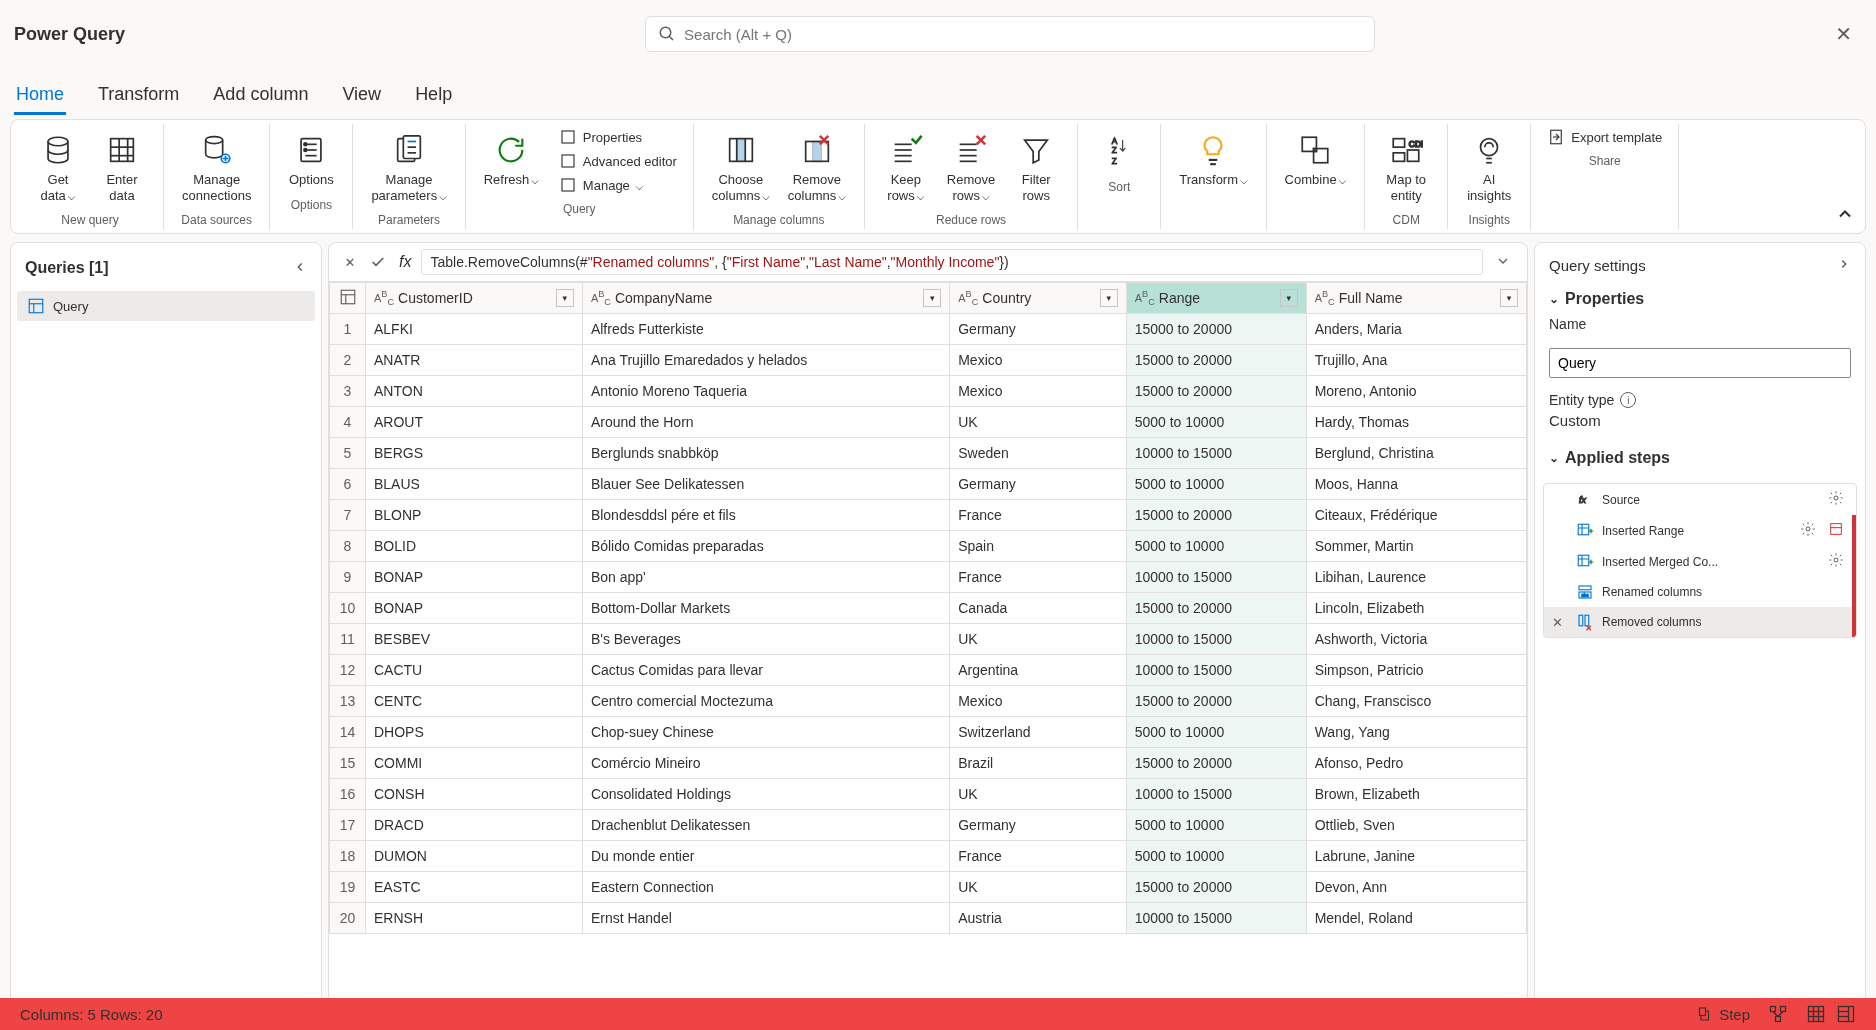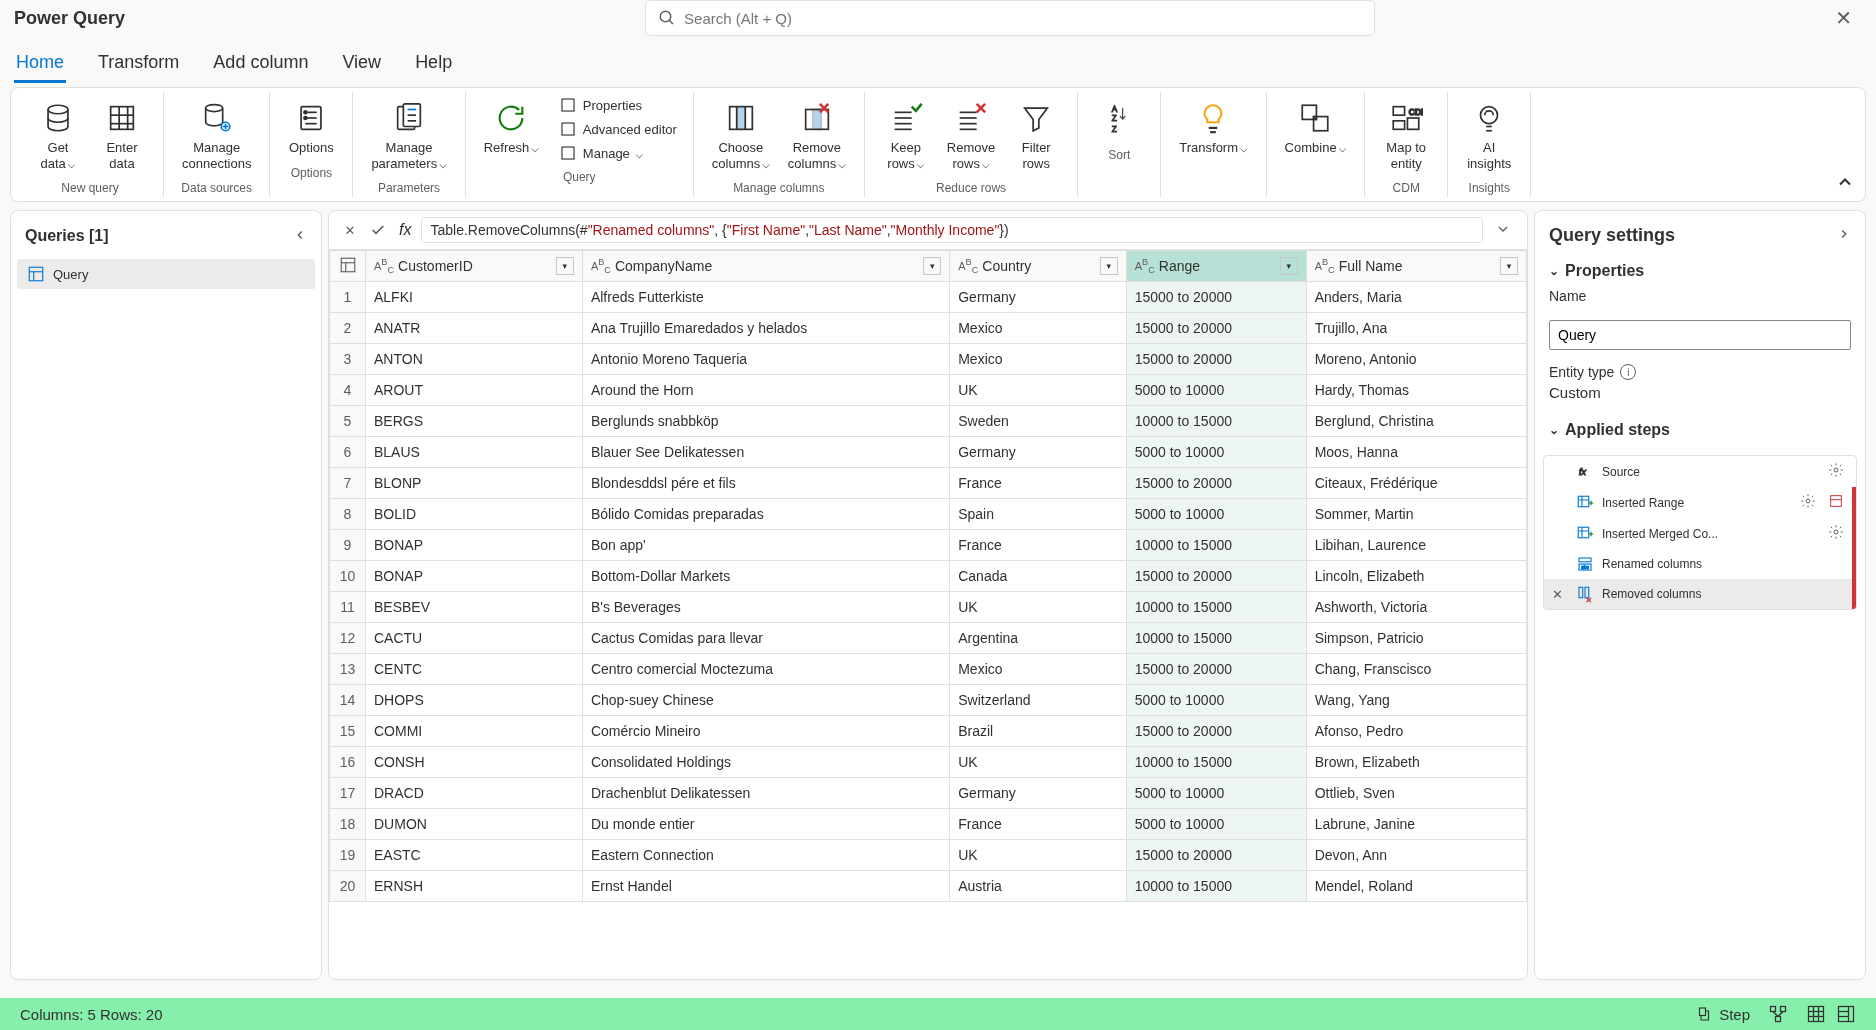--- a/index.html
+++ b/index.html
@@ -1,19 +1,19 @@
 <!DOCTYPE html>
 <html><head>
 <meta charset="utf-8">
 <style>
 * { margin: 0; padding: 0; box-sizing: border-box; font-family: "Segoe UI", Arial, sans-serif; }
 body { background: #faf9f8; color: #323130; font-size: 13px; width: 1876px; height: 1030px; overflow: hidden; }
 
 
-.title-bar { display: flex; align-items: center; padding: 0 14px; }
+.title-bar { display: flex; align-items: center; padding: 16px 14px; }
 .title-bar .title { font-size: 18px; font-weight: 600; flex: 0 0 auto; }
 .title-bar .spacer { flex: 0 0 520px; }
 .title-bar .search-box { flex: 0 0 730px; display: flex; align-items: center; background: #fff; border: 1px solid #e1dfdd; border-radius: 6px; padding: 4px 12px; height: 36px; }
 .title-bar .search-box svg { width: 18px; height: 18px; margin-right: 8px; }
 .title-bar .search-box input { border: none; outline: none; font-size: 15px; color: #605e5c; width: 100%; background: transparent; }
 .title-bar .close { margin-left: auto; font-size: 20px; color: #605e5c; cursor: pointer; padding: 4px 10px; }
 
 
 .menu-tabs { display: flex; gap: 30px; padding: 0 14px; margin-top: 8px; }
 .menu-tab { font-size: 18px; padding: 8px 2px 10px 2px; cursor: pointer; position: relative; }
@@ -65,40 +65,40 @@
 table.data th.selected { background: #b7e0d6; }
 table.data td.selected-col { background: #eef6f3; }
 .col-header { display: flex; align-items: center; gap: 4px; }
 .col-header .type-ico { color:#605e5c; font-size:11px;}
 .col-header .dd { margin-left: auto; width:18px;height:18px;border:1px solid #c8c6c4;display:flex;align-items:center;justify-content:center;cursor:pointer;font-size:9px;}
 .corner-cell svg{width:18px;height:18px;}
 
 
 .settings-panel { width: 332px; padding: 10px 0; display: flex; flex-direction: column; }
 .settings-header { display: flex; align-items: center; padding: 4px 14px; }
-.settings-header h2 { font-size: 18px; font-weight: 700; }
+.settings-header h2 { font-size: 15px; font-weight: 400; }
 .settings-header .exp { margin-left: auto; cursor: pointer; }
 .section { padding: 8px 14px; }
 .section-title { display:flex; align-items:center; gap:6px; font-size: 16px; font-weight: 600; margin: 4px 0 8px 0; cursor:pointer;}
 .section-title .chev{font-size:12px;}
 .field-label { font-size: 14px; margin-bottom: 16px; }
 .field-input { width: 100%; border: 1px solid #8a8886; border-radius: 2px; padding: 6px 8px; font-size: 14px; }
 .entity-type { display:flex;align-items:center;gap:6px;margin-top:14px;}
 .entity-value { font-size: 15px; margin-top:4px;}
 .steps-list { margin: 4px 8px 0 8px; border:1px solid #e1dfdd; border-radius:4px; overflow:hidden;}
 .step-item { display: flex; align-items: center; gap: 8px; padding: 6px 8px; cursor: pointer; position:relative; border-right:4px solid transparent;}
 .step-item.mod{border-right-color:#d13438;}
 .step-item.selected { background: #edebe9; }
 .step-item .step-ico { width:18px;height:18px;display:flex;align-items:center;justify-content:center;}
 .step-item .gear { margin-left:auto;color:#605e5c;}
 .step-item .del { color:#605e5c; width:16px;}
 .step-label { font-size:12px; flex:1; overflow:hidden; text-overflow:ellipsis; white-space:nowrap;}
 
 
-.status-bar { position: absolute; bottom: 0; left: 0; right: 0; display: flex; align-items: center; padding: 6px 20px; font-size: 15px; background:#86efac;justify-content:space-between;}
+.status-bar { position: absolute; bottom: 0; left: 0; right: 0; display: flex; align-items: center; padding: 6px 20px; font-size: 15px; background:#ef4444;justify-content:space-between;}
 .status-bar .right { margin-left: auto; display: flex; align-items: center; gap: 18px; }
 .status-bar .right .sbtn { display:flex;align-items:center;gap:6px;cursor:pointer;}
 .status-bar .icons { display:flex; gap:10px;}
 .status-bar .icons svg{width:20px;height:20px;cursor:pointer;}
 .info-ico{width:16px;height:16px;border:1px solid #605e5c;border-radius:50%;display:inline-flex;align-items:center;justify-content:center;font-size:10px;color:#605e5c;}
 
 svg { flex-shrink:0; }
 </style>
 </head>
 <body>
@@ -372,20 +372,33 @@
               <circle cx="12" cy="10" r="6"></circle>
               <path d="M9 10a3 3 0 0 1 6 0"></path>
               <line x1="10" y1="18" x2="14" y2="18"></line>
               <line x1="10" y1="21" x2="14" y2="21"></line>
             </svg>
           </div>
           <div class="lbl">AI<br>insights</div>
         </div>
       </div>
       <div class="ribbon-group-label">Insights</div>
+    </div>
+    <div class="ribbon-group">
+      <div class="buttons">
+        <div class="ribbon-stack-item">
+          <svg viewBox="0 0 24 24" fill="none" stroke="#323130" stroke-width="1.5">
+            <rect x="5" y="3" width="14" height="18"></rect>
+            <polyline points="12 8 16 12 12 16"></polyline>
+            <line x1="8" y1="12" x2="16" y2="12"></line>
+          </svg>
+          <span>Export template</span>
+        </div>
+      </div>
+      <div class="ribbon-group-label">Share</div>
     </div>
     <div class="ribbon-collapse">
     <svg width="20" height="20" viewBox="0 0 24 24" fill="none" stroke="#323130" stroke-width="2.5">
         <polyline points="6 15 12 9 18 15"></polyline>
       </svg>
   </div>
 </div>
 
 <div class="main">
 

